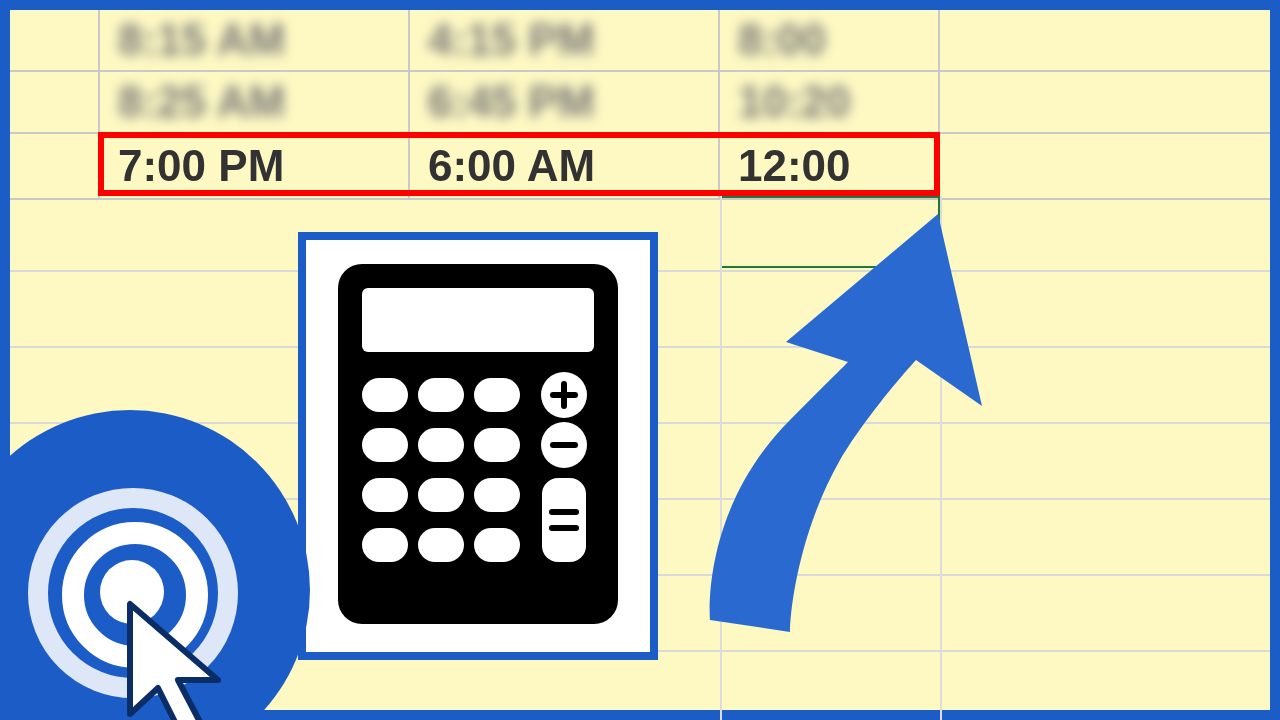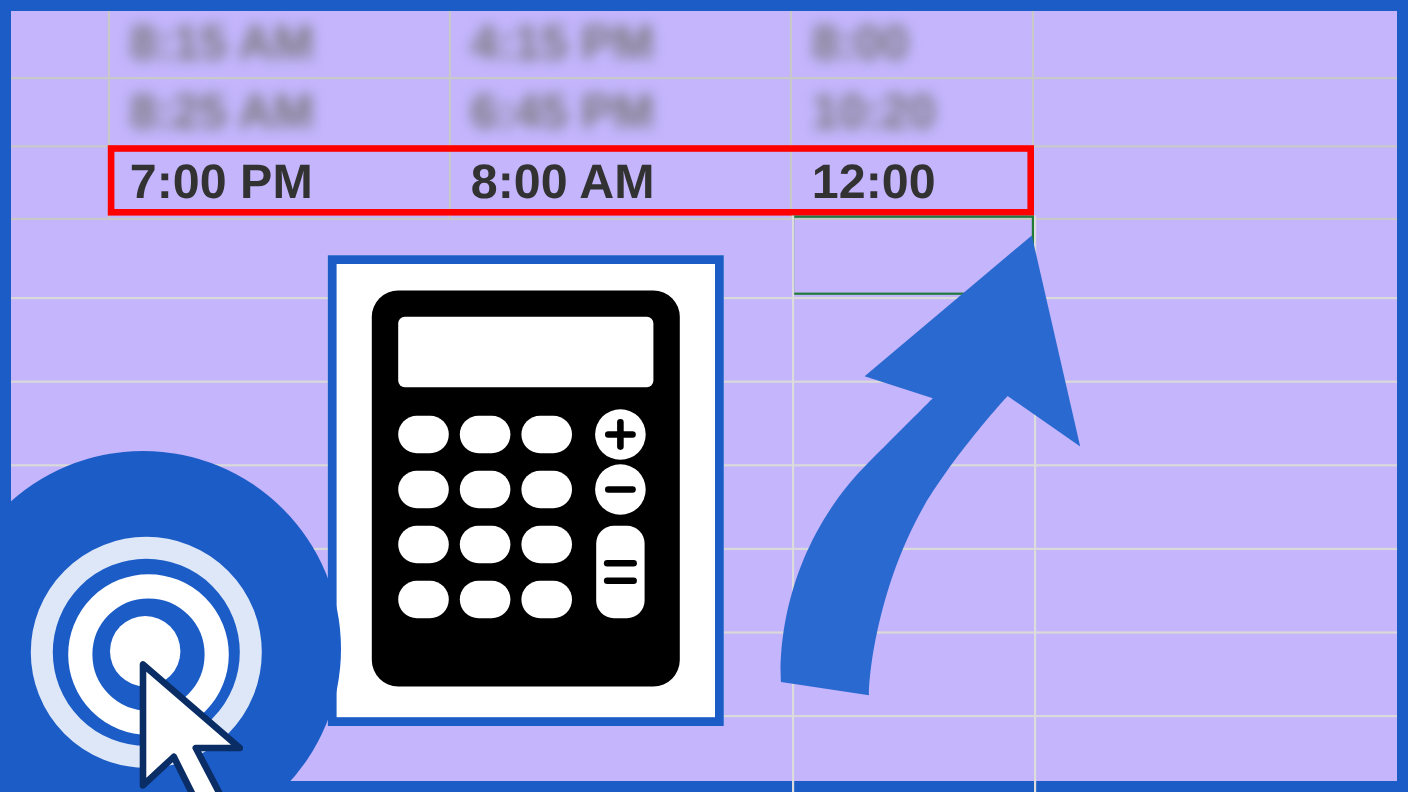--- a/index.html
+++ b/index.html
@@ -1,17 +1,17 @@
 <!DOCTYPE html>
 <html><head>
 <meta charset="utf-8">
 <style>
   html,body{margin:0;padding:0;width:1280px;height:720px;overflow:hidden;font-family:Arial,Helvetica,sans-serif;background:#fff}
   .frame{position:absolute;inset:0;border:10px solid #1b5cc7;box-sizing:border-box}
-  .sheet{position:absolute;left:10px;right:10px;top:10px;bottom:10px;background:#c4b5fd}
+  .sheet{position:absolute;left:10px;right:10px;top:10px;bottom:10px;background:#fef9c3}
   .grid{position:relative;width:100%;height:100%}
   .row{height:60px;border-bottom:2px solid #c9c9c9;display:flex}
   .row.tall{height:64px}
   .cell{flex:0 0 auto;border-right:2px solid #c9c9c9;display:flex;align-items:center;padding-left:18px;font-size:44px;font-weight:600;color:#323232;box-sizing:border-box}
   .c0{width:90px}
   .c1{width:310px}
   .c2{width:310px}
   .c3{width:220px}
   .cR{flex:1;border-right:none}
   .blur span{filter:blur(6px);color:#777}
@@ -60,21 +60,21 @@
         </div>
       <div class="cell cR"></div>
     </div>
 
     <div class="row tall" style="position:relative">
       <div class="cell c0"></div>
       <div class="cell c1">
           <span>7:00 PM</span>
         </div>
       <div class="cell c2">
-          <span>8:00 AM</span>
+          <span>6:00 AM</span>
         </div>
       <div class="cell c3">
           <span>12:00</span>
         </div>
       <div class="cell cR"></div>
     </div>
 
     <div class="hlrow" style="top:122px"></div>
 
     <div class="grn" style="left:710px;top:186px;width:220px;height:72px"></div>

